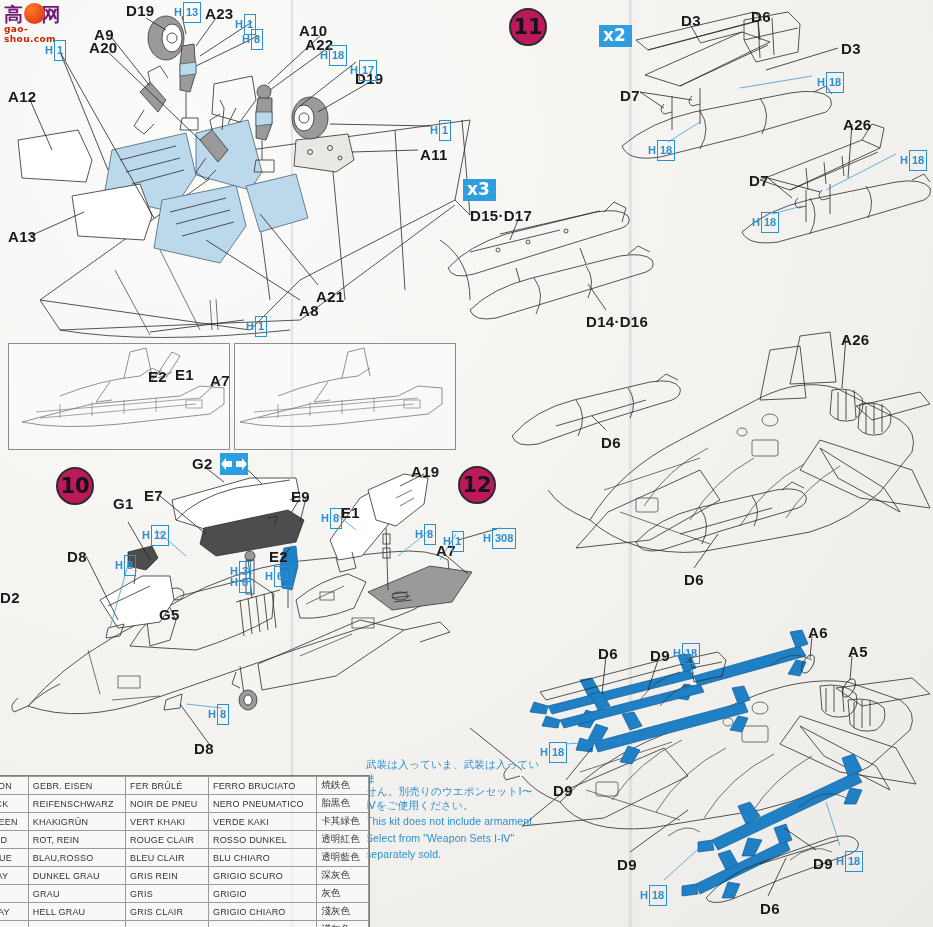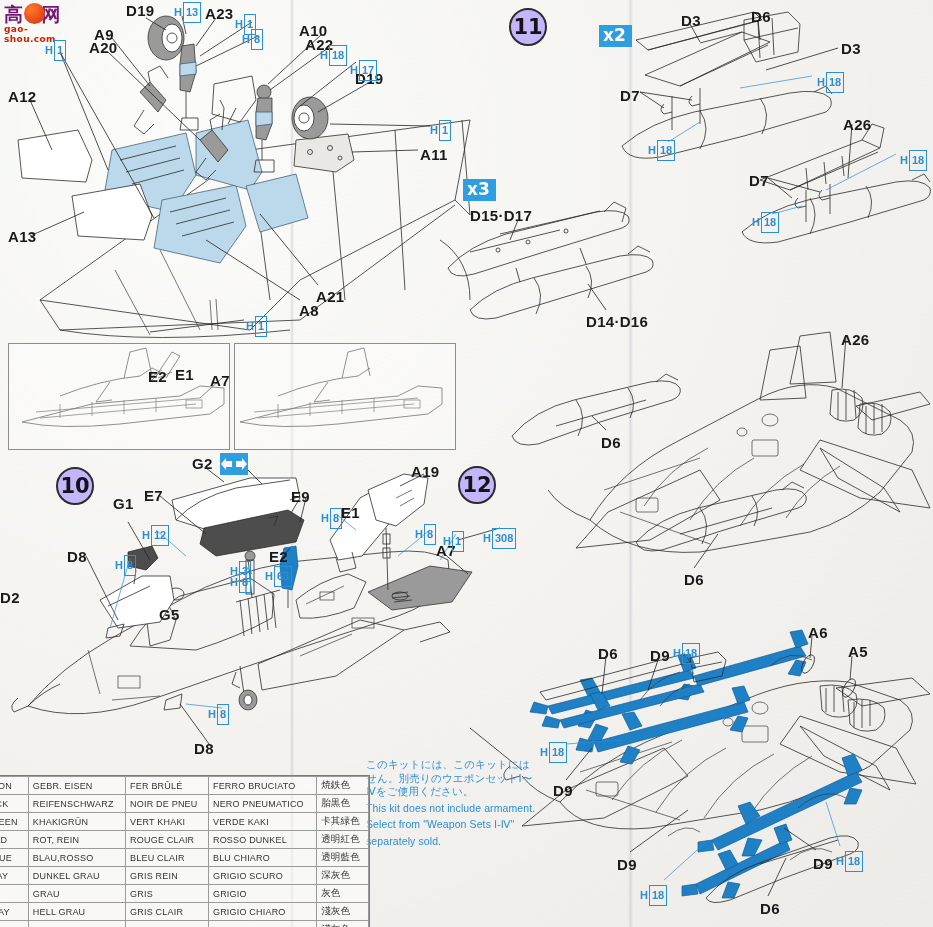--- a/index.html
+++ b/index.html
@@ -19,21 +19,21 @@
   #scanseam{position:absolute;left:290px;top:0;width:4px;height:927px;
     background:linear-gradient(90deg,rgba(150,150,150,.00),rgba(130,130,140,.22),rgba(150,150,150,.00));}
   #scanseam2{position:absolute;left:628px;top:0;width:5px;height:927px;
     background:linear-gradient(90deg,rgba(150,150,150,.00),rgba(120,120,135,.18),rgba(150,150,150,.00));}
 
   .lbl{position:absolute;font-size:15px;font-weight:700;letter-spacing:.3px;color:#1a1a1a;white-space:nowrap;}
   .hlbl{position:absolute;font-size:11px;color:#2b8fd4;white-space:nowrap;font-weight:600;}
   .hlbl .bx{border:1px solid #2b8fd4;padding:4px 2px;margin-left:1px;display:inline-block;line-height:11px;}
 
   .stepnum{position:absolute;width:34px;height:34px;border-radius:50%;
-    border:2px solid #2c2c2c;background:#c4b5fd;
+    border:2px solid #2c2c2c;background:#be185d;
     display:flex;align-items:center;justify-content:center;
     font-size:21px;font-weight:800;color:#141414;font-family:"DejaVu Sans",sans-serif;}
 
   .qty{position:absolute;background:#2f9ee0;color:#fff;font-weight:800;
     font-size:17px;padding:1px 6px 2px 4px;line-height:19px;font-family:"DejaVu Sans",sans-serif;}
 
   .panelbox{position:absolute;border:1px solid #8d8d8d;background:rgba(255,255,255,.35);}
 
   svg{position:absolute;left:0;top:0;overflow:visible;}
   .ln{fill:none;stroke:#2b2b2b;stroke-width:.8;}
@@ -576,21 +576,21 @@
     <div class="lbl" style="left: 617px; top: 856px;">D9</div>
     <div class="lbl" style="left: 813px; top: 855px;">D9</div>
     <div class="lbl" style="left: 760px; top: 900px;">D6</div>
     <div class="hlbl" style="left: 673px; top: 643px;"><span>H</span><span class="bx">18</span></div>
     <div class="hlbl" style="left: 540px; top: 742px;"><span>H</span><span class="bx">18</span></div>
     <div class="hlbl" style="left: 836px; top: 851px;"><span>H</span><span class="bx">18</span></div>
     <div class="hlbl" style="left: 640px; top: 885px;"><span>H</span><span class="bx">18</span></div>
   </div>
 
 <div id="note">
-  <div class="jp">このキットには、このキットには</div>
+  <div class="jp">武装は入っていま、武装は入っていま</div>
   <div class="jp">せん。別売りのウエポンセットⅠ〜</div>
   <div class="jp">Ⅳをご使用ください。</div>
   <div class="en">This kit does not include armament.</div>
   <div class="en">Select from "Weapon Sets Ⅰ-Ⅳ"</div>
   <div class="en">separately sold.</div>
 </div>
 
 <div id="ctable">
   <table>
     <tbody id="ctable-body">

